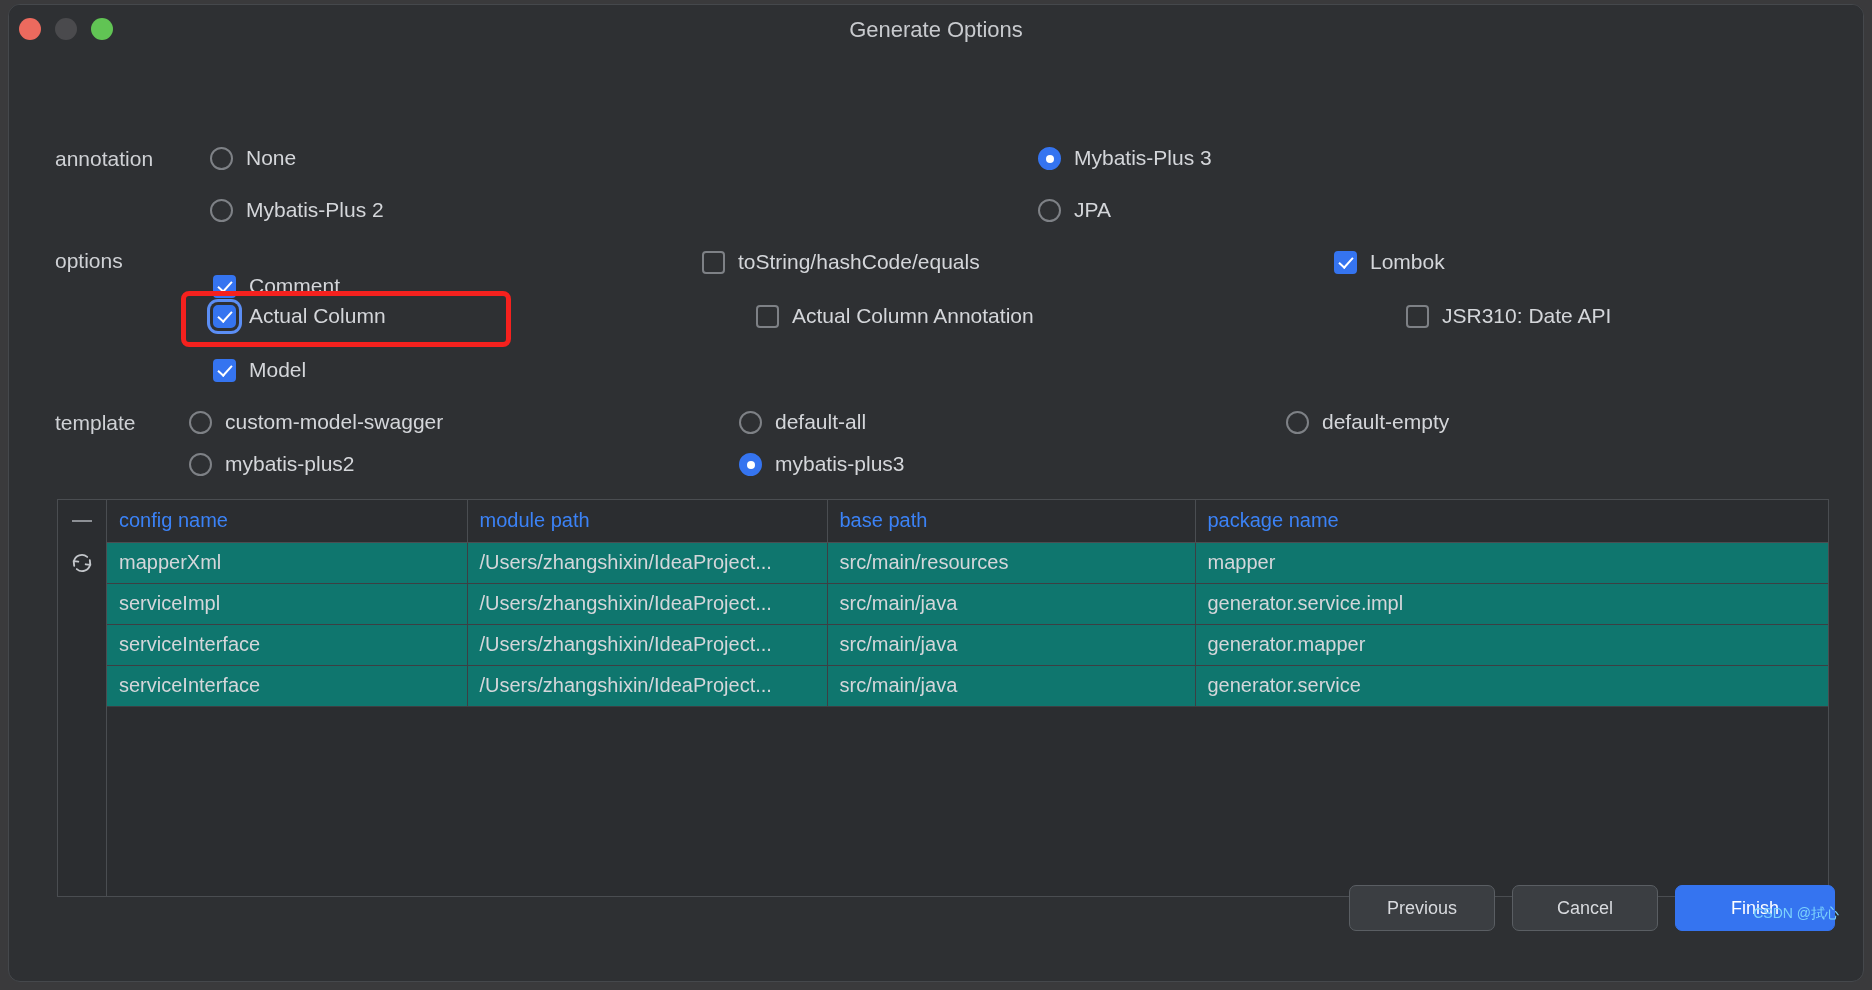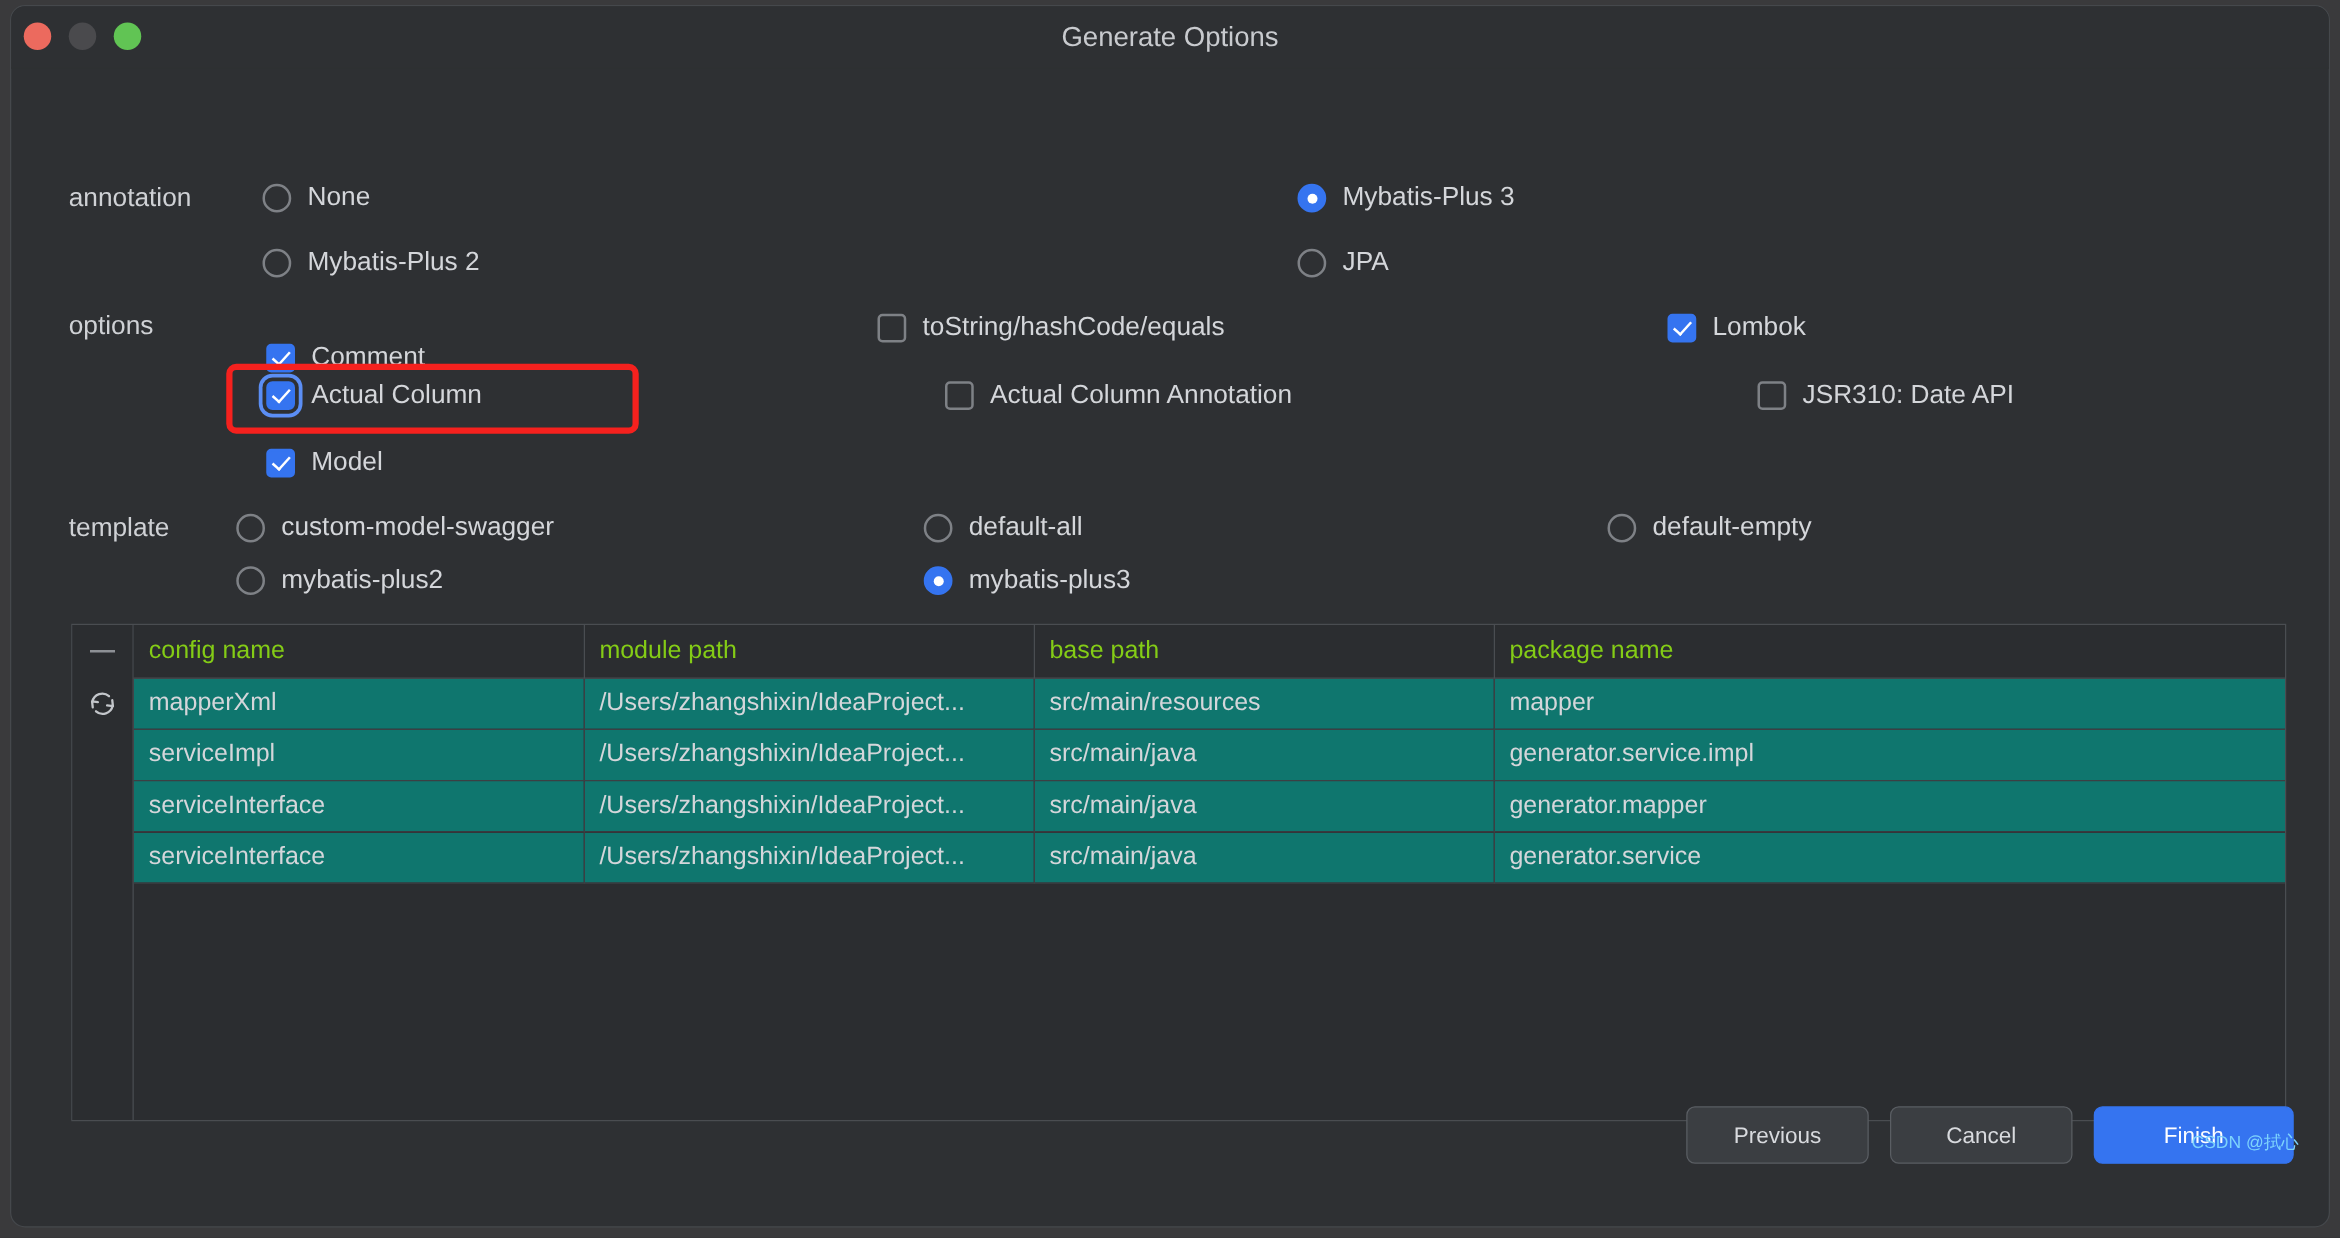--- a/index.html
+++ b/index.html
@@ -134,21 +134,21 @@
   .minus-icon {
     width: 20px; height: 2px; background: #8d9095; display: block;
   }
   #grid { flex: 1 1 auto; position: relative; }
 
   table.tbl { width: 100%; border-collapse: collapse; table-layout: fixed; }
   table.tbl th {
     height: 42px;
     text-align: left;
     padding: 0 12px;
-    color: #84cc16;
+    color: #3b82f6;
     font-size: 20px;
     font-weight: normal;
     border-right: 1px solid #4a4d51;
     border-bottom: 1px solid #4a4d51;
     background: #2b2d30;
   }
   table.tbl th:last-child { border-right: none; }
   table.tbl td {
     height: 41px;
     padding: 0 12px;

